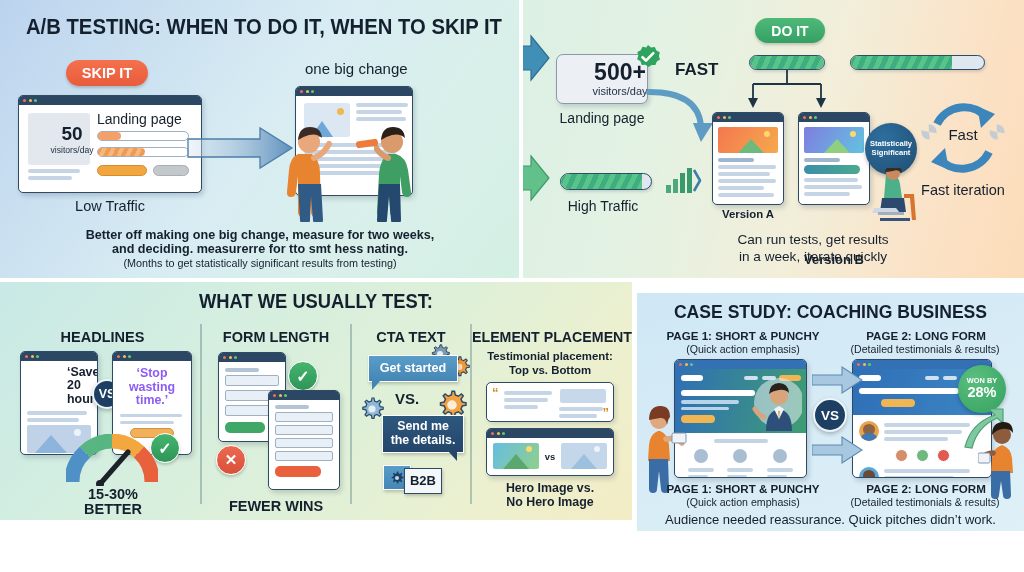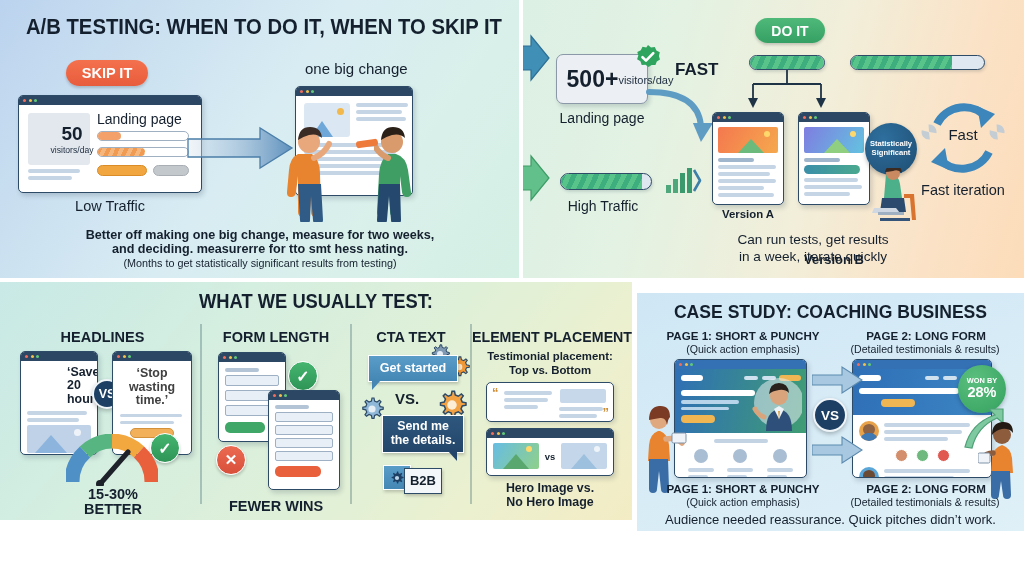--- a/index.html
+++ b/index.html
@@ -87,21 +87,21 @@
     box-shadow: 2px 3px 5px rgba(20,40,60,.18);
   }
   .bar { height: 9px; background: #2b4763; display: flex; align-items: center; padding-left: 4px; gap: 2.5px; }
   .dot { width: 3px; height: 3px; border-radius: 50%; }
   .d1 { background:#f26d5b } .d2 { background:#f0c04a } .d3 { background:#62c878 }
   .line { background: #c5d5e6; border-radius: 2px; height: 3.5px; margin-bottom: 3.5px; }
 
   
   .statbox {
     position: absolute; background: #eceff3; border: 1.5px solid #8a98a8;
-    border-radius: 7px; display: flex; 
+    border-radius: 7px; display: flex; flex-direction: column;
     align-items: center; justify-content: center;
     box-shadow: 2px 3px 4px rgba(20,40,60,.16);
     padding-left: 36px;
   }
   .statbox .big { font-weight: 700; color: #15202e; line-height: 1; }
   .statbox .sub { color: #233244; }
 
   
   .circ {
     position: absolute; border-radius: 50%; display: flex; align-items: center;
@@ -416,21 +416,21 @@
 
     <div class="vs" style="left:92px; top:97px; width:30px; height:30px; font-size:12.5px;">VS</div>
 
     <div class="browser" style="left:112px; top:69px; width:80px; height:104px;">
       <div class="bar">
         <span class="dot d1"></span>
         <span class="dot d2"></span>
         <span class="dot d3"></span>
       </div>
       <div style="padding:6px 7px;">
-        <div style="font-size:12.4px;font-weight:700;color:#404040;line-height:1.1;text-align:center;">‘Stop wasting time.’</div>
+        <div style="font-size:12.4px;font-weight:700;color:#8b5cf6;line-height:1.1;text-align:center;">‘Stop wasting time.’</div>
         <div class="line" style="width:62px;margin-top:6px;"></div>
         <div class="line" style="width:54px;"></div>
         <div style="width:44px;height:10px;border-radius:5px;background:#f2b05a;border:1px solid #d4913c;margin:4px auto 0 auto;"></div>
       </div>
     </div>
 
     <div class="circ circ-green" style="left:150px; top:151px; width:30px; height:30px; font-size:16px;">✓</div>
 
     <svg style="position:absolute;left:66px;top:152px;" width="92" height="52" viewBox="0 0 92 52">
       <path d="M6,48 A40,40 0 0 1 19,18" stroke="#4f90c6" stroke-width="15" fill="none"></path>

